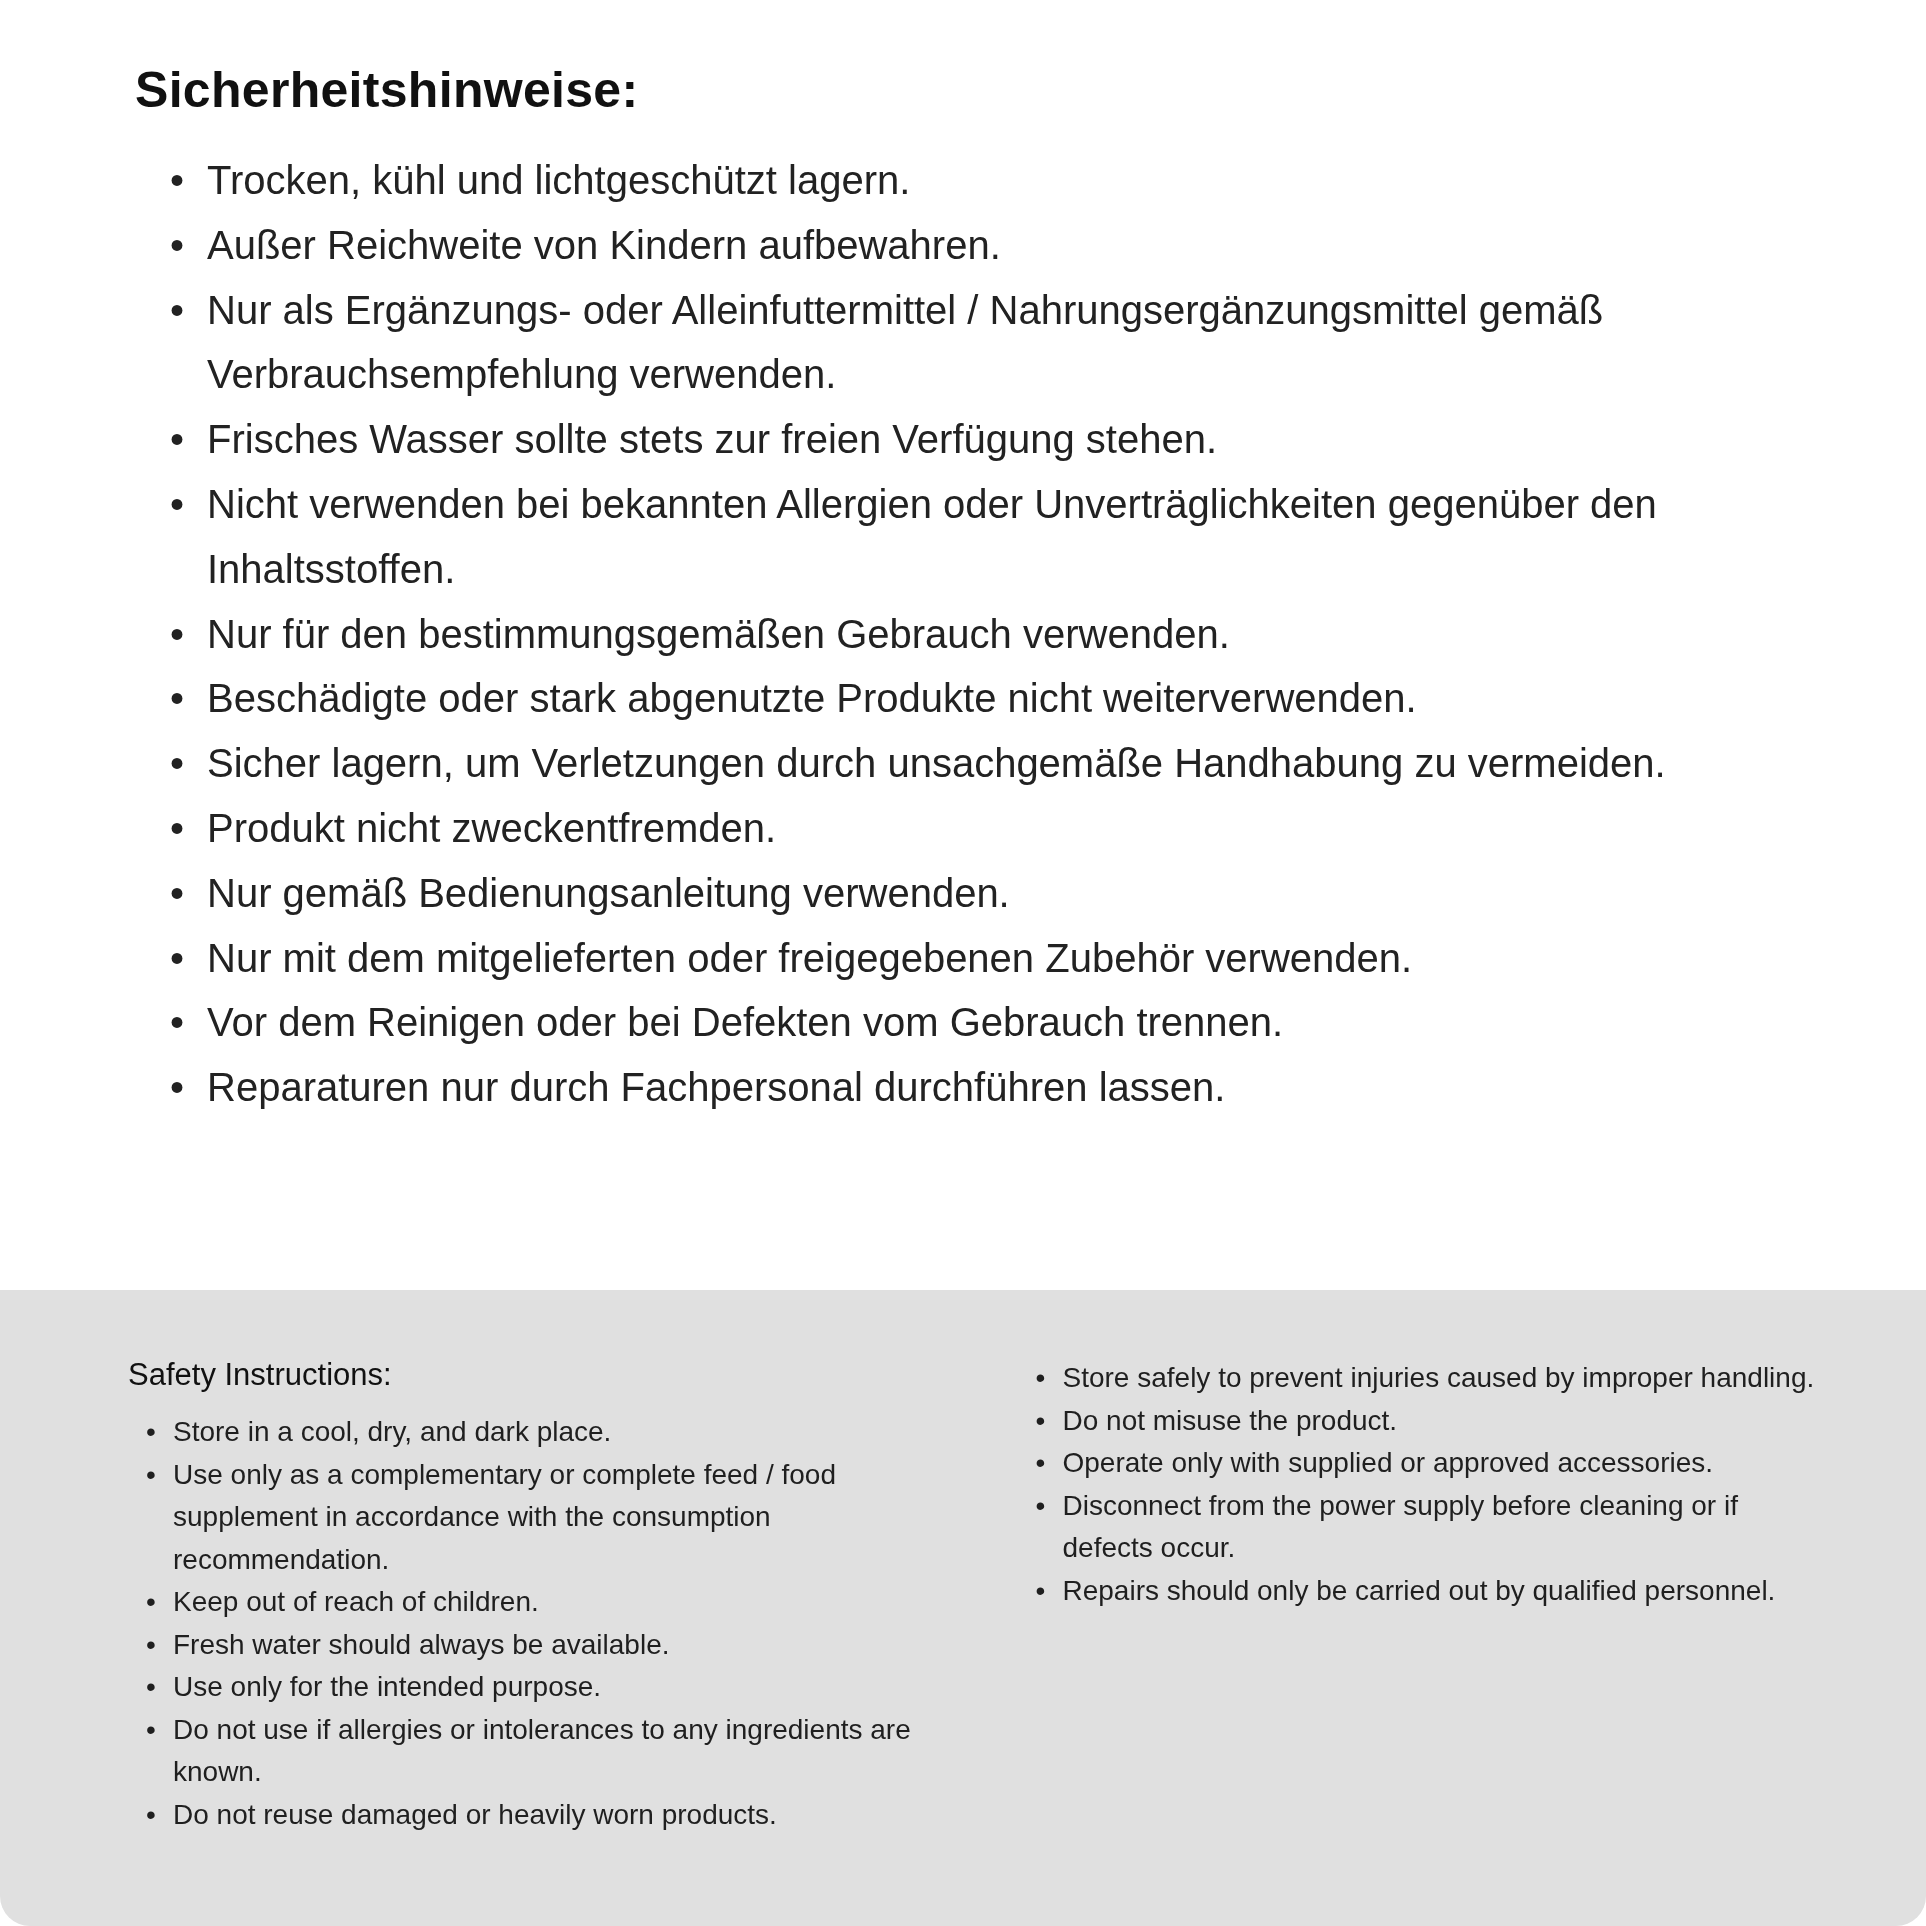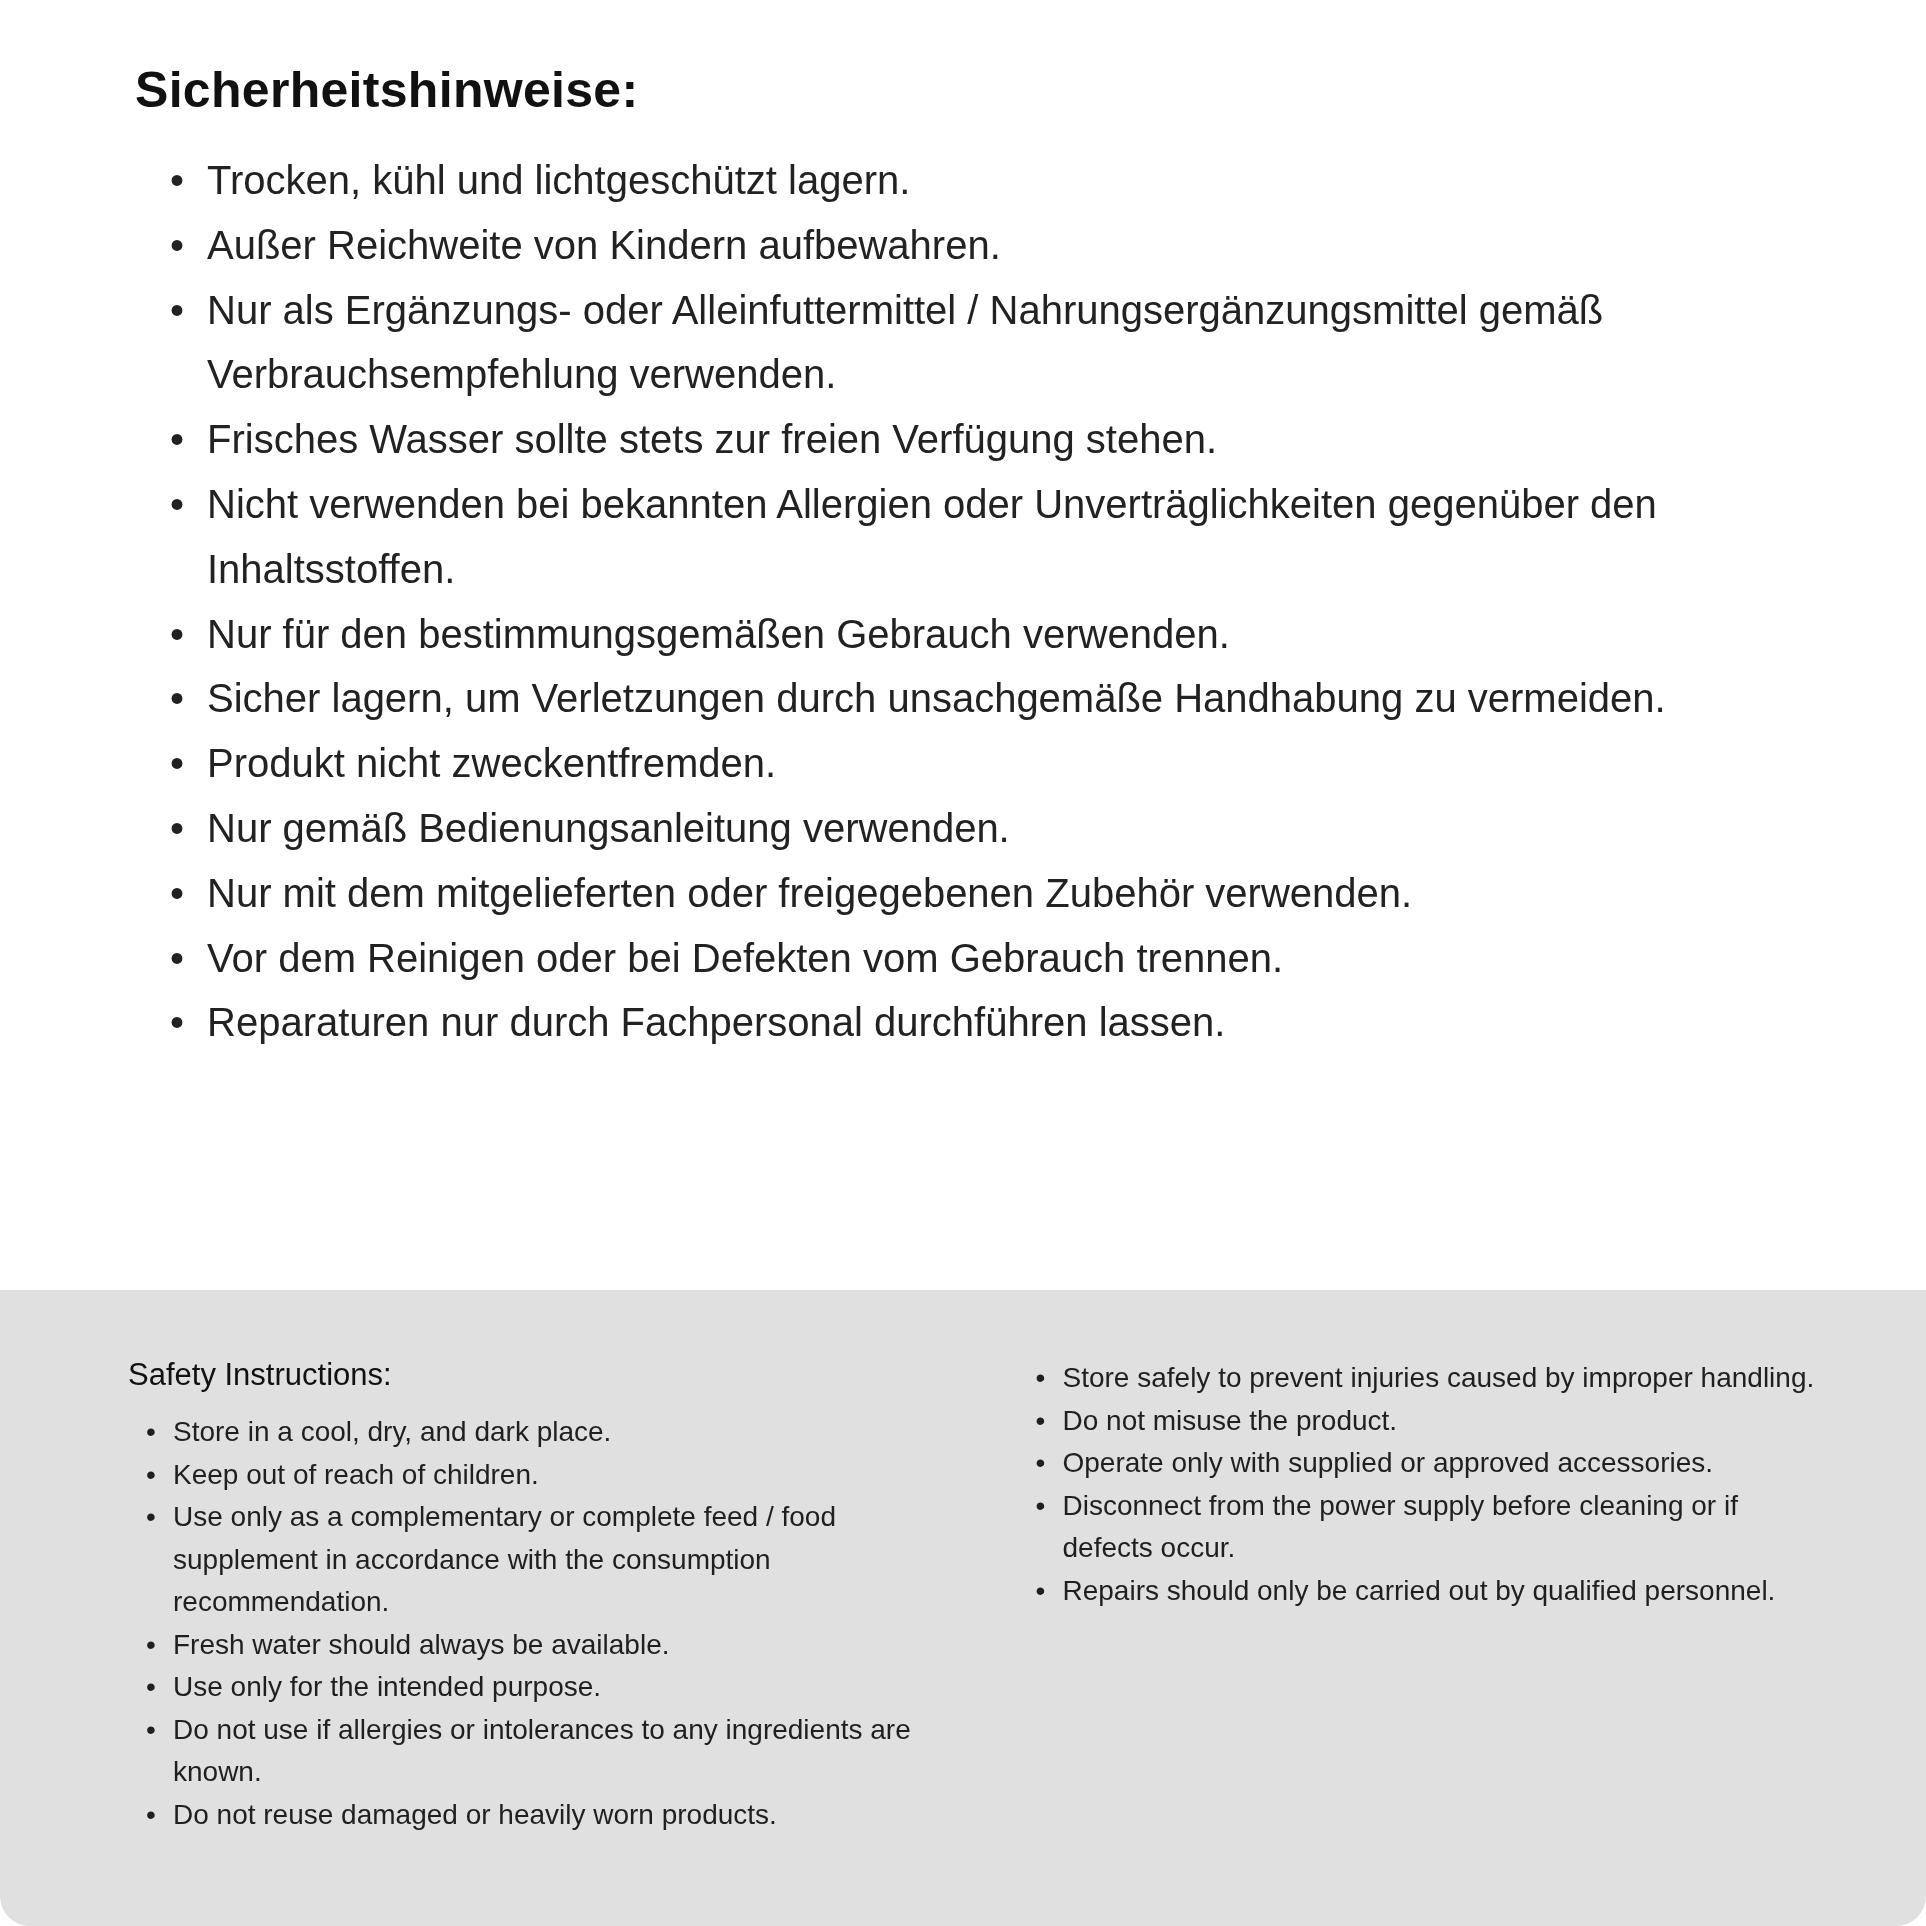--- a/index.html
+++ b/index.html
@@ -98,38 +98,39 @@
 
   <div class="german-section">
     <h1 class="german-title">Sicherheitshinweise:</h1>
     <ul class="bullet-list">
       <li>Trocken, kühl und lichtgeschützt lagern.</li>
       <li>Außer Reichweite von Kindern aufbewahren.</li>
       <li>Nur als Ergänzungs- oder Alleinfuttermittel / Nahrungsergänzungsmittel gemäß Verbrauchsempfehlung verwenden.</li>
       <li>Frisches Wasser sollte stets zur freien Verfügung stehen.</li>
       <li>Nicht verwenden bei bekannten Allergien oder Unverträglichkeiten gegenüber den Inhaltsstoffen.</li>
       <li>Nur für den bestimmungsgemäßen Gebrauch verwenden.</li>
+      <li>Beschädigte oder stark abgenutzte Produkte nicht weiterverwenden.</li>
       <li>Sicher lagern, um Verletzungen durch unsachgemäße Handhabung zu vermeiden.</li>
       <li>Produkt nicht zweckentfremden.</li>
       <li>Nur gemäß Bedienungsanleitung verwenden.</li>
       <li>Nur mit dem mitgelieferten oder freigegebenen Zubehör verwenden.</li>
       <li>Vor dem Reinigen oder bei Defekten vom Gebrauch trennen.</li>
       <li>Reparaturen nur durch Fachpersonal durchführen lassen.</li>
     </ul>
   </div>
 
   <div class="english-section">
     <div class="english-columns">
 
       <div class="english-col left">
         <h2 class="english-title">Safety Instructions:</h2>
         <ul class="bullet-list">
           <li>Store in a cool, dry, and dark place.</li>
+          <li>Use only as a complementary or complete feed / food supplement in accordance with the consumption recommendation.</li>
           <li>Keep out of reach of children.</li>
-          <li>Use only as a complementary or complete feed / food supplement in accordance with the consumption recommendation.</li>
           <li>Fresh water should always be available.</li>
           <li>Use only for the intended purpose.</li>
           <li>Do not use if allergies or intolerances to any ingredients are known.</li>
           <li>Do not reuse damaged or heavily worn products.</li>
         </ul>
       </div>
 
       <div class="english-col right">
         <ul class="bullet-list">
           <li>Store safely to prevent injuries caused by improper handling.</li>

